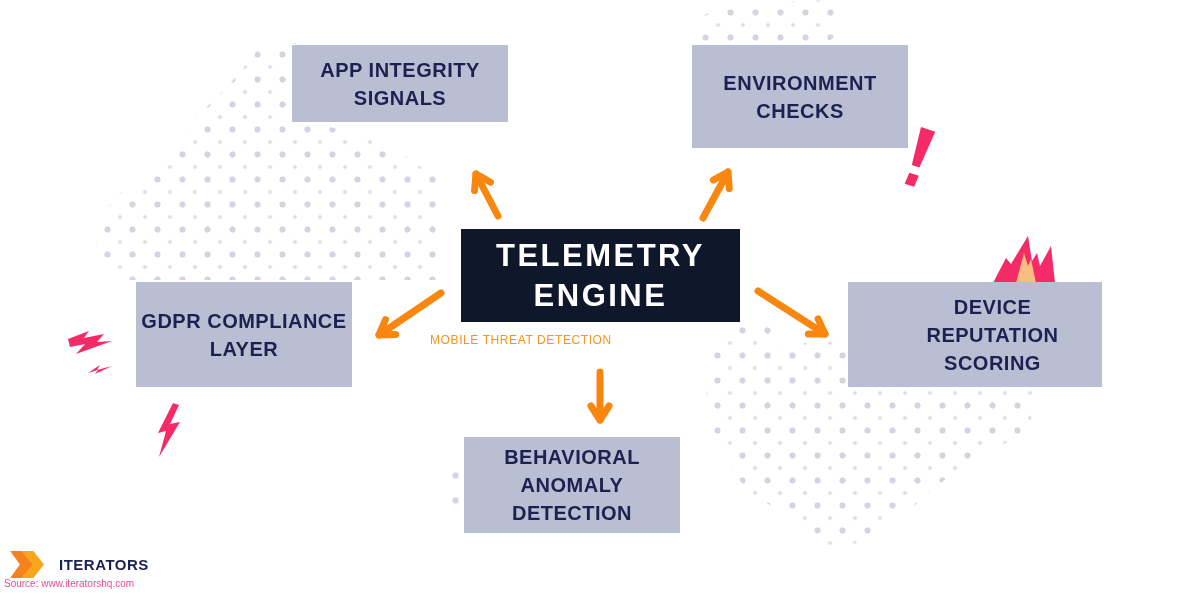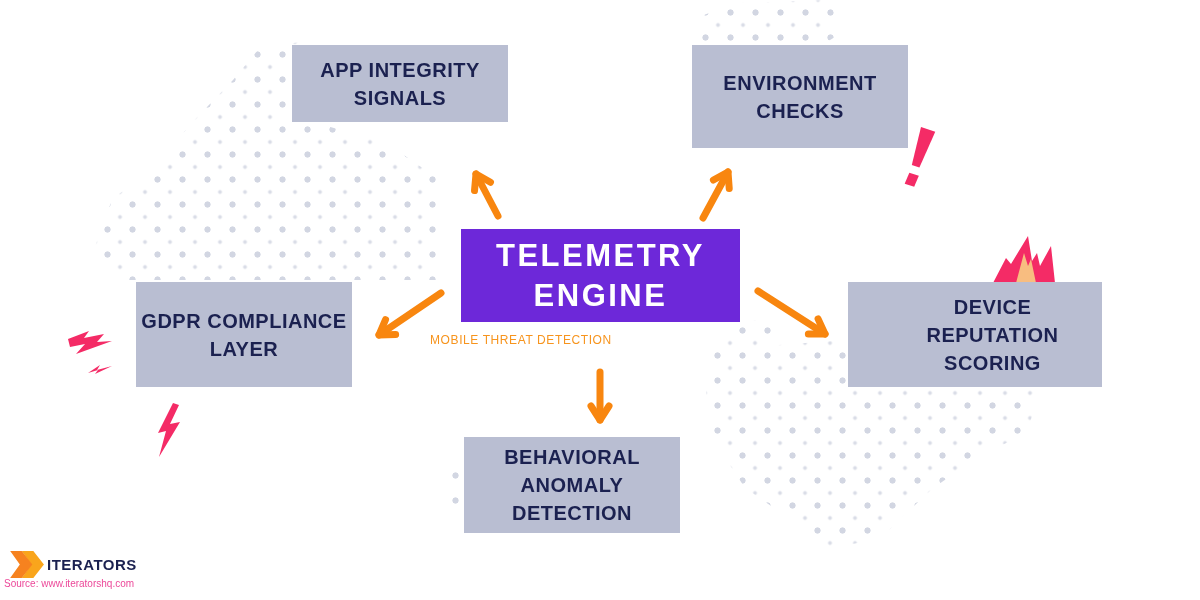--- a/index.html
+++ b/index.html
@@ -33,31 +33,31 @@
     font-weight:bold;font-size:20px;letter-spacing:.5px;line-height:28px;
     white-space:pre-line;
   }
   .node-app{left:292px;top:45px;width:216px;height:77px;}
   .node-env{left:692px;top:45px;width:216px;height:103px;}
   .node-gdpr{left:136px;top:282px;width:216px;height:105px;}
   .node-device{left:848px;top:282px;width:219px;height:105px;padding-left:35px;}
   .node-behavioral{left:464px;top:437px;width:216px;height:96px;}
   .center-box{
     position:absolute;left:461px;top:229px;width:279px;height:93px;
-    background:#6d28d9;color:#ffffff;
+    background:#0f172a;color:#ffffff;
     display:flex;align-items:center;justify-content:center;text-align:center;
     font-weight:bold;font-size:31px;letter-spacing:2.5px;line-height:40px;
     white-space:pre-line;
   }
   .center-subtitle{
     position:absolute;left:430px;top:333px;width:340px;text-align:left;
     color:#f7941d;font-weight:normal;font-size:12px;letter-spacing:.6px;
   }
   
-  .footer-logo{position:absolute;left:10px;top:551px;height:27px;display:flex;align-items:center;gap:0;}
+  .footer-logo{position:absolute;left:10px;top:551px;height:27px;display:flex;align-items:center;gap:12px;}
   .brand-name{color:#1b2150;font-weight:bold;font-size:15px;letter-spacing:.5px;}
   .source-text{position:absolute;left:4px;top:578px;color:#ec4899;font-size:10px;}
 </style>
 </head>
 <body>
 
 <div class="canvas">
 
   <div class="dots dots-a"></div>
   <div class="dots dots-b"></div>

